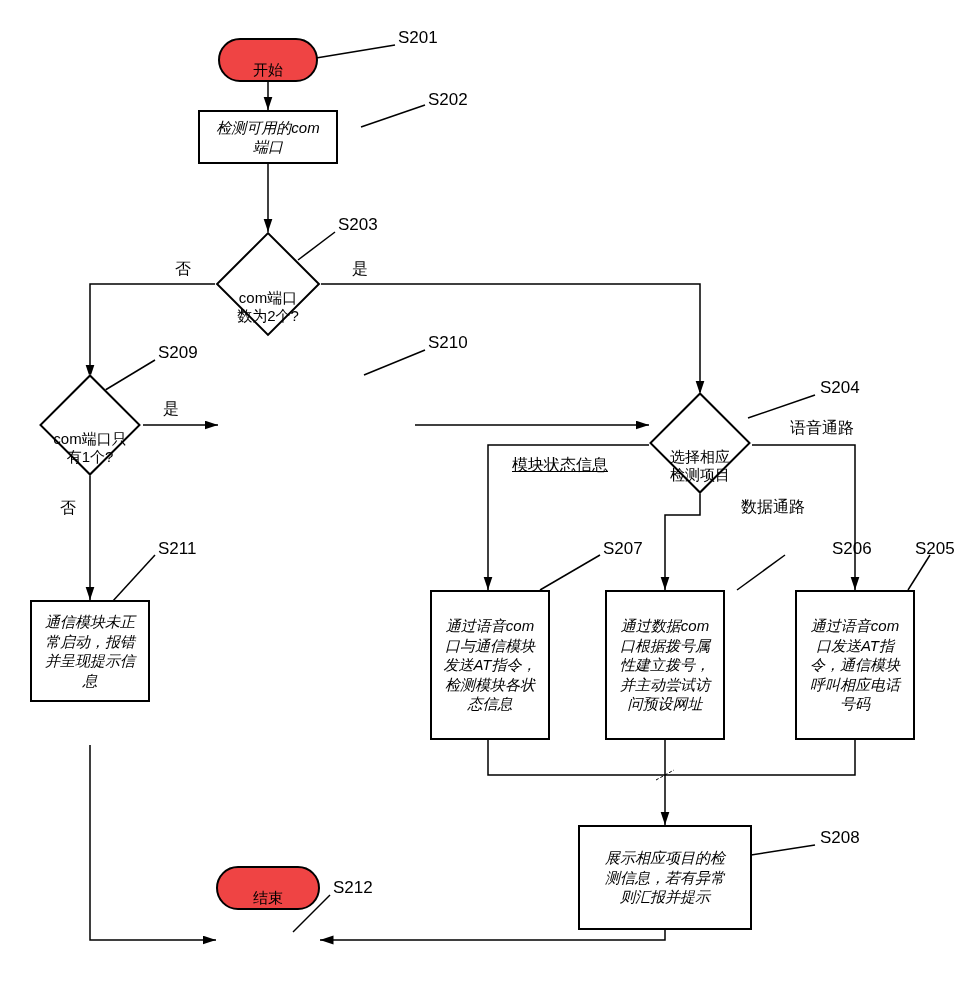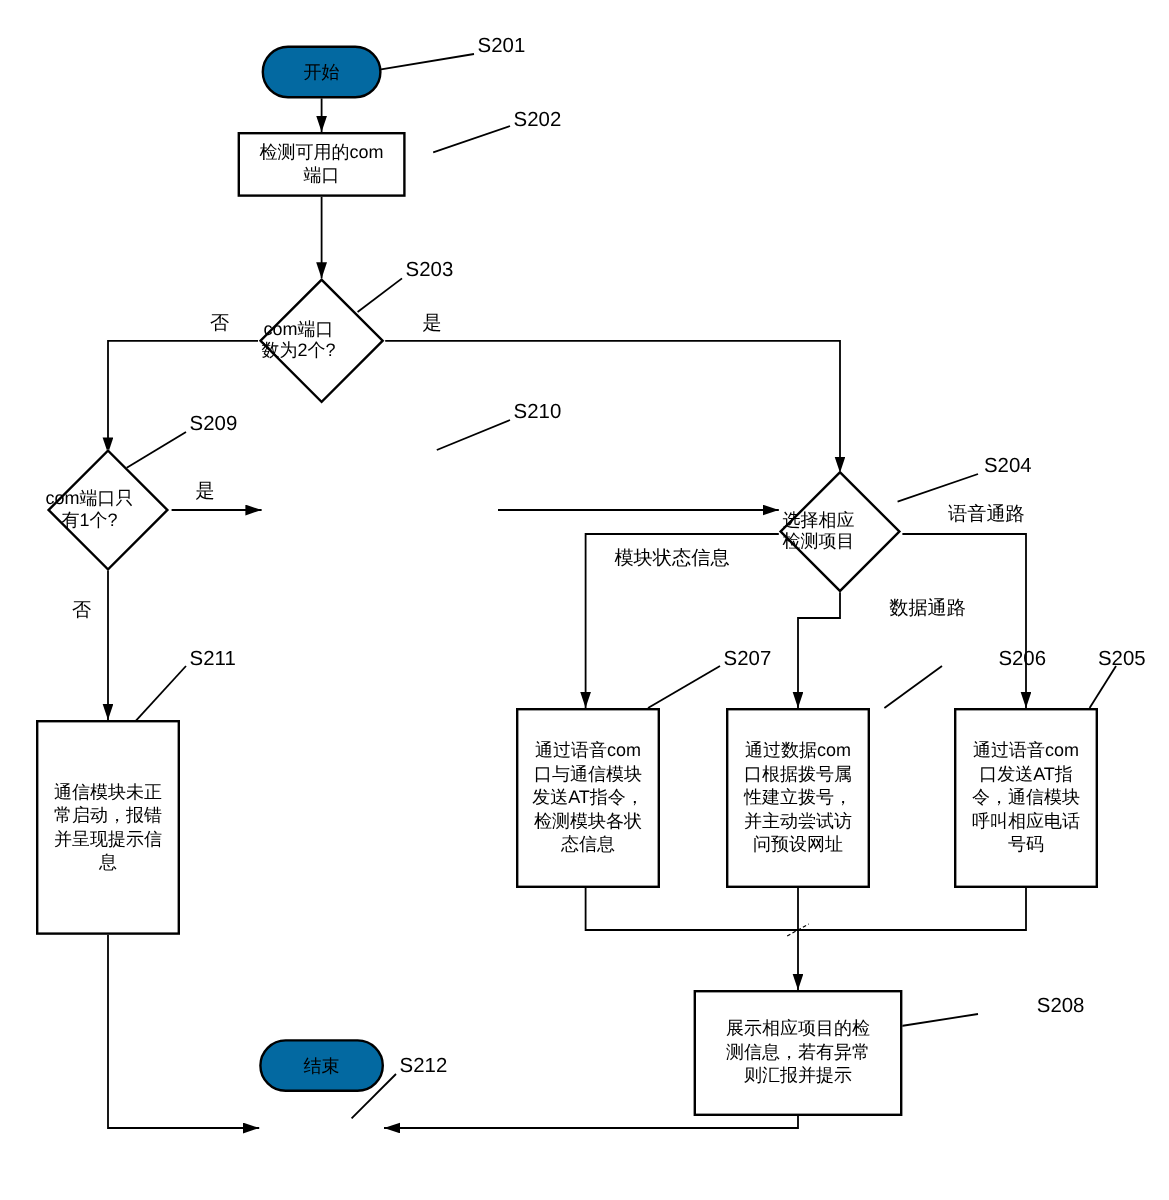--- a/index.html
+++ b/index.html
@@ -14,54 +14,56 @@
     position: relative;
     width: 974px;
     height: 1000px;
   }
   .terminator {
     position: absolute;
     border: 2px solid #000;
     border-radius: 999px;
     text-align: center;
     display: flex;
-    align-items: center;
+    align-items: flex-end;
     justify-content: center;
-    background: #0369a1;
+    background: #ef4444;
   }
   .process {
     position: absolute;
     border: 2px solid #000;
     background: #fff;
     text-align: center;
     display: flex;
     align-items: center;
     justify-content: center;
     line-height: 1.3;
     padding: 4px;
+    font-style: italic;
   }
   .decision {
     position: absolute;
     width: 0;
     height: 0;
   }
   .decision .diamond {
     position: absolute;
     transform: rotate(45deg);
     border: 2px solid #000;
     background: #fff;
   }
   .decision .dlabel {
     position: absolute;
     text-align: center;
     display: flex;
     align-items: center;
-    justify-content: flex-start;
+    justify-content: center;
     line-height: 1.2;
     z-index: 2;
+    margin-top: 23px;
   }
   .label {
     position: absolute;
     font-size: 17px;
     white-space: nowrap;
   }
   .edgelabel {
     position: absolute;
     font-size: 16px;
     white-space: nowrap;
@@ -199,45 +201,45 @@
 呼叫相应电话
 号码</span>
   </div>
 
   <div class="process" style="left:578px; top:825px; width:174px; height:105px; white-space:pre-line;">
     <span>展示相应项目的检
 测信息，若有异常
 则汇报并提示</span>
   </div>
 
-  <div class="process" style="left:30px; top:600px; width:120px; height:179px; white-space:pre-line;">
+  <div class="process" style="left:30px; top:600px; width:120px; height:102px; white-space:pre-line;">
     <span>通信模块未正
 常启动，报错
 并呈现提示信
 息</span>
   </div>
 
   <div class="terminator" style="left:216px; top:866px; width:104px; height:44px;">
     <span>结束</span>
   </div>
 
   <div class="label" style="left:398px; top:28px;">S201</div>
   <div class="label" style="left:428px; top:90px;text-align:right;">S202</div>
   <div class="label" style="left:338px; top:215px;">S203</div>
   <div class="label" style="left:158px; top:343px;">S209</div>
   <div class="label" style="left:428px; top:333px;">S210</div>
   <div class="label" style="left:820px; top:378px;">S204</div>
   <div class="label" style="left:158px; top:539px;">S211</div>
   <div class="label" style="left:603px; top:539px;">S207</div>
   <div class="label" style="left:832px; top:539px;text-align:center;">S206</div>
   <div class="label" style="left:915px; top:539px;">S205</div>
-  <div class="label" style="left:820px; top:828px;margin-left:44px;">S208</div>
+  <div class="label" style="left:820px; top:828px;">S208</div>
   <div class="label" style="left:333px; top:878px;">S212</div>
 
   <div class="edgelabel" style="left:352px; top:259px;">是</div>
   <div class="edgelabel" style="left:175px; top:259px;">否</div>
   <div class="edgelabel" style="left:163px; top:399px;">是</div>
   <div class="edgelabel" style="left:60px;  top:498px;">否</div>
-  <div class="edgelabel" style="left:512px; top:455px;">模块状态信息</div>
+  <div class="edgelabel" style="left:512px; top:455px;text-decoration:underline;">模块状态信息</div>
   <div class="edgelabel" style="left:708px; top:497px;margin-left:33px;">数据通路</div>
   <div class="edgelabel" style="left:790px; top:418px;">语音通路</div>
 
 </div>
 
 </body></html>

